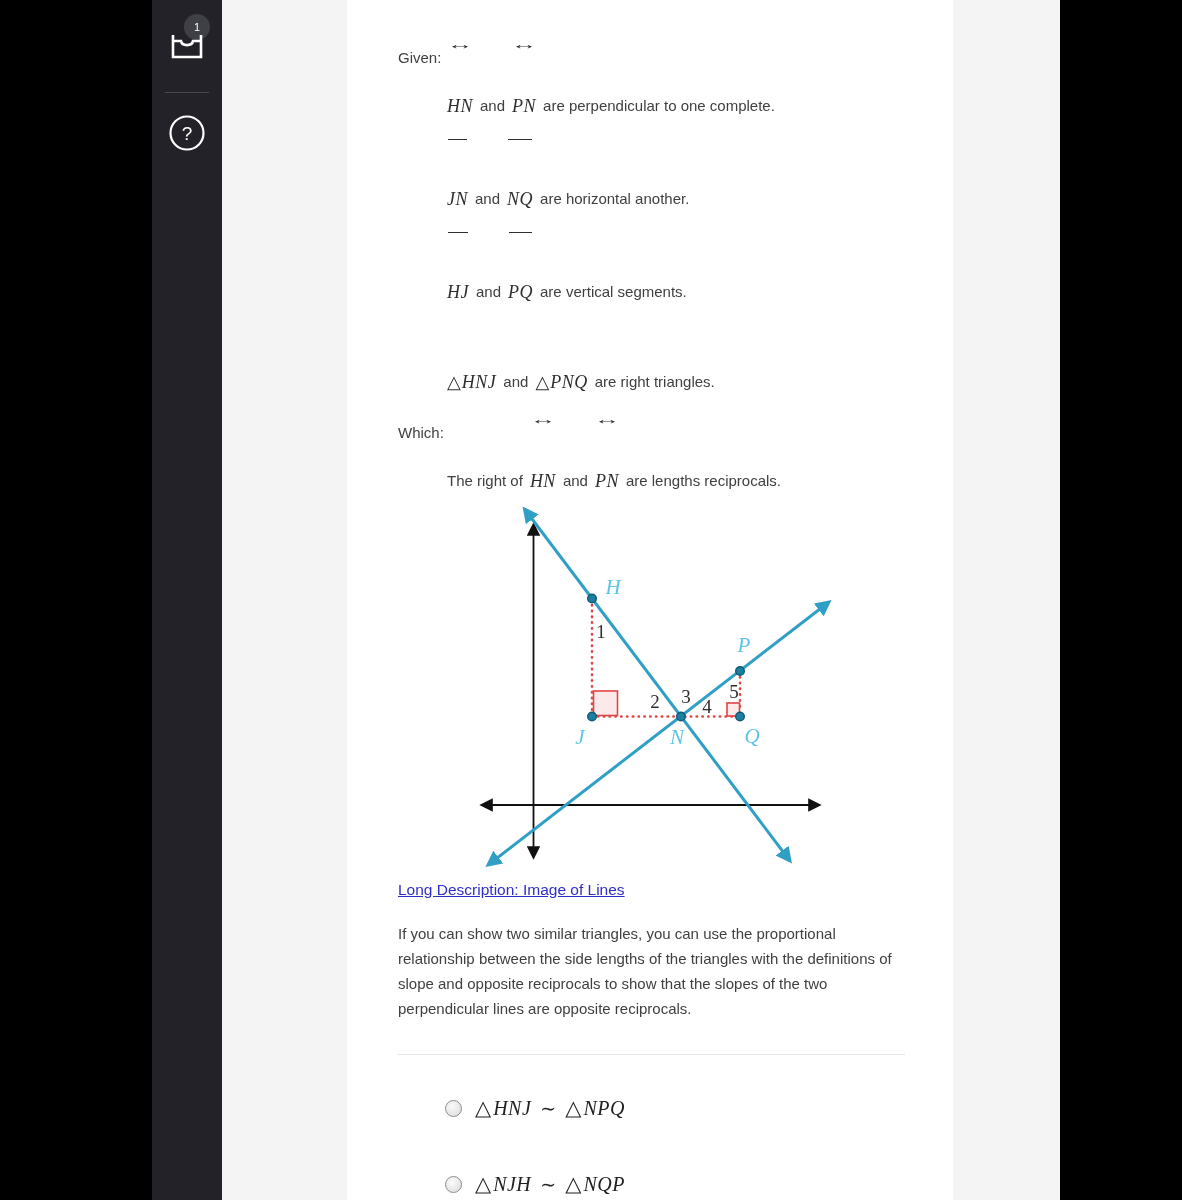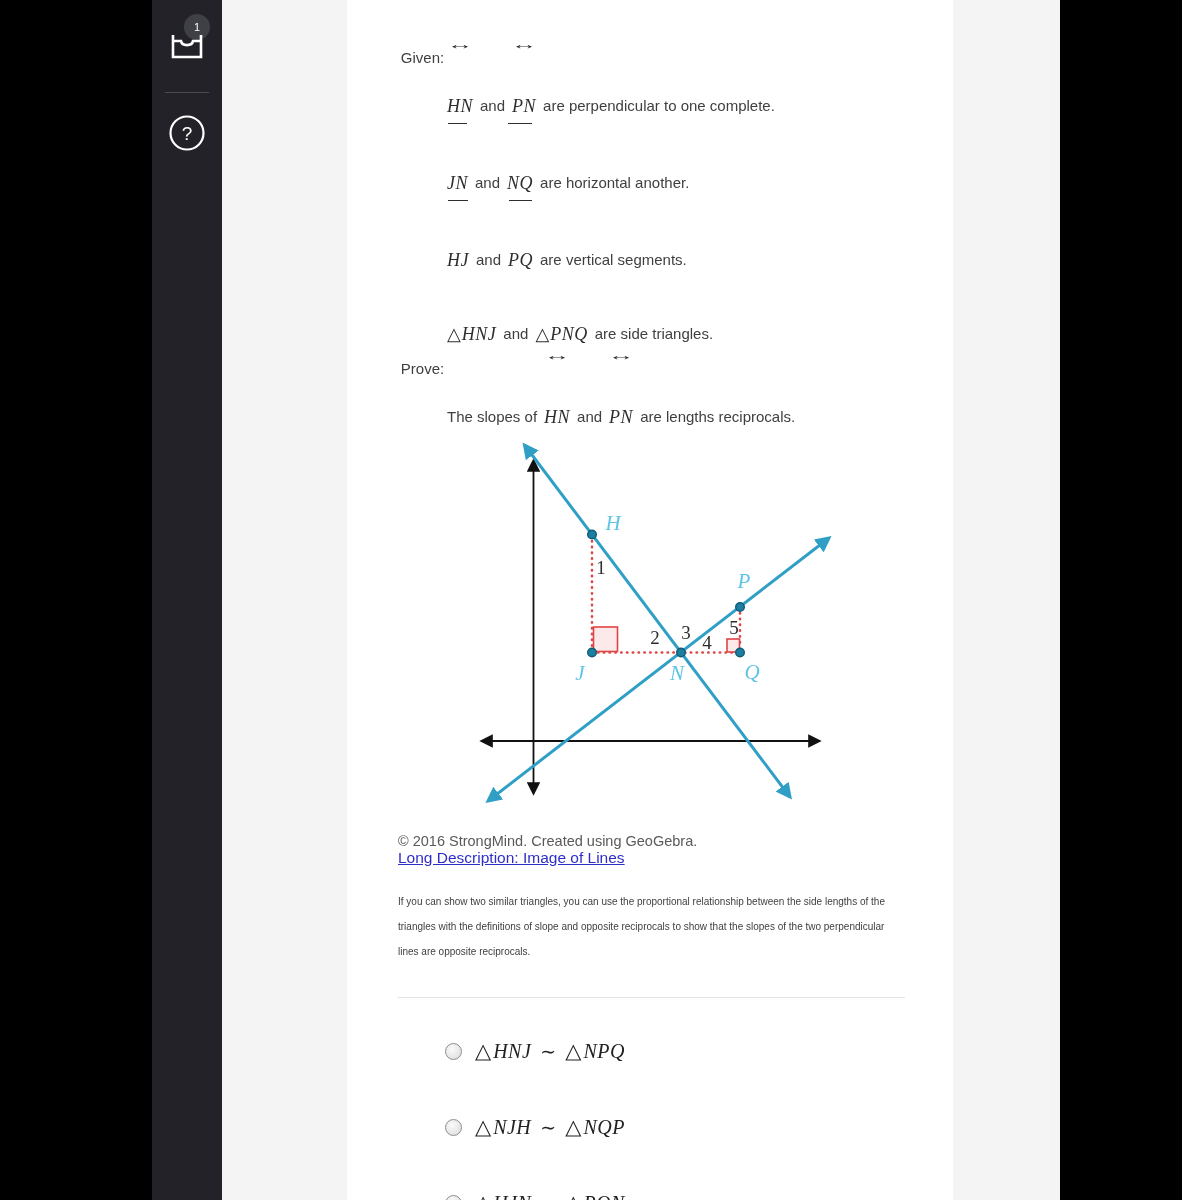--- a/index.html
+++ b/index.html
@@ -16,38 +16,38 @@
            background:#3e4046; color:#fff; font-size:11px; display:flex; align-items:center; justify-content:center; z-index:1;}
   .inbox-svg { position:relative; z-index:2; }
   .side-divider { width:44px; height:1px; background:#4a4a51; margin:22px auto 0 auto; }
   .help-btn { margin-top:18px; height:44px; }
 
   
   .card { position:absolute; left:347px; top:0; width:606px; height:1200px; background:#fff; }
   .content { padding:40px 48px 0 51px; }
 
   
-  .given-block { display:grid; grid-template-columns:49px 1fr; row-gap:7px; color:#3f3f3f; font-size:15px;text-align:center; }
+  .given-block { display:grid; grid-template-columns:49px 1fr; row-gap:23px; color:#3f3f3f; font-size:15px; }
   .gp-label { padding-top:9px; }
   .mline { display:flex; align-items:flex-end; gap:7px; flex-wrap:wrap; line-height:20px; }
   .mit { font-family:"Liberation Serif", serif; font-style:italic; font-size:18px; line-height:20px; color:#2e2e2e; letter-spacing:0.5px;margin-top:47px;}
   .mover { display:inline-flex; flex-direction:column; align-items:center; }
   .mover-arrow { font-size:14px; line-height:9px; height:9px; color:#2e2e2e; transform:scaleX(1.9); }
   .mover-bar { width:92%; height:3px; border-top:1.4px solid #2e2e2e; }
   .mtri { display:inline-flex; align-items:flex-end; }
   .tri-glyph { font-family:"Liberation Serif", serif; font-size:18px; line-height:20px; color:#2e2e2e; margin-right:1px; }
   .plain { line-height:20px; }
 
   
   .graph-wrap { margin:10px 0 0 62px; width:380px; height:380px; }
 
   
   .credit { margin-top:16px; font-size:14.5px; color:#5a5a5a; }
   .long-desc { display:inline-block; font-size:15.5px; color:#2e2ec9; text-decoration:underline; cursor:pointer; }
-  .para { margin-top:22px; width:507px; font-size:10px; line-height:25px; color:#3f3f3f; }
+  .para { margin-top:22px; width:507px; font-size:15px; line-height:25px; color:#3f3f3f; }
   .question { margin-top:24px; width:507px; font-size:15.5px; line-height:25px; color:#3f3f3f; }
   .divider { margin-top:33px; width:507px; height:1px; background:#e4e4e4; }
 
   
   .options { margin-top:41px; margin-left:47px; }
   .option-row { display:flex; align-items:center; gap:13px; height:24px; margin-bottom:52px; cursor:pointer; }
   .radio { width:17px; height:17px; border-radius:50%; border:1px solid #8e8e8e;
            background:radial-gradient(circle at 40% 35%, #fbfbfb, #d9d9d9); flex:0 0 auto; }
   .opt-label { display:flex; align-items:center; font-family:"Liberation Serif", serif; font-size:20px; color:#222; }
   .opt-tri { font-size:21px; margin-right:2px; }
@@ -127,26 +127,26 @@
       <div class="mline">
         <span class="mtri">
             <span class="tri-glyph">△</span>
             <span class="mit">HNJ</span>
           </span>
         <span class="plain">and</span>
         <span class="mtri">
             <span class="tri-glyph">△</span>
             <span class="mit">PNQ</span>
           </span>
-        <span class="plain">are side triangles.</span>
-      </div>
-
-      <div class="gp-label">Prove:</div>
-      <div class="mline">
-        <span class="plain">The slopes of</span>
+        <span class="plain">are right triangles.</span>
+      </div>
+
+      <div class="gp-label">Which:</div>
+      <div class="mline">
+        <span class="plain">The right of</span>
         <span class="mover">
             <span class="mover-arrow">↔</span>
             <span class="mit">HN</span>
           </span>
         <span class="plain">and</span>
         <span class="mover">
             <span class="mover-arrow">↔</span>
             <span class="mit">PN</span>
           </span>
         <span class="plain">are lengths reciprocals.</span>
@@ -199,21 +199,20 @@
         <g font-family="Liberation Serif, serif" font-size="19" fill="#2e2e2e" text-anchor="middle">
           <text x="141" y="137">1</text>
           <text x="195" y="207">2</text>
           <text x="226" y="202">3</text>
           <text x="247" y="212">4</text>
           <text x="274" y="197">5</text>
         </g>
       </svg>
     </div>
 
-    <div class="credit">© 2016 StrongMind. Created using GeoGebra.</div>
 
     <a class="long-desc">Long Description: Image of Lines</a>
 
     <div class="para">If you can show two similar triangles, you can use the proportional relationship between the side lengths of the triangles with the definitions of slope and opposite reciprocals to show that the slopes of the two perpendicular lines are opposite reciprocals.</div>
 
 
     <div class="divider"></div>
 
     
     <div class="options">

